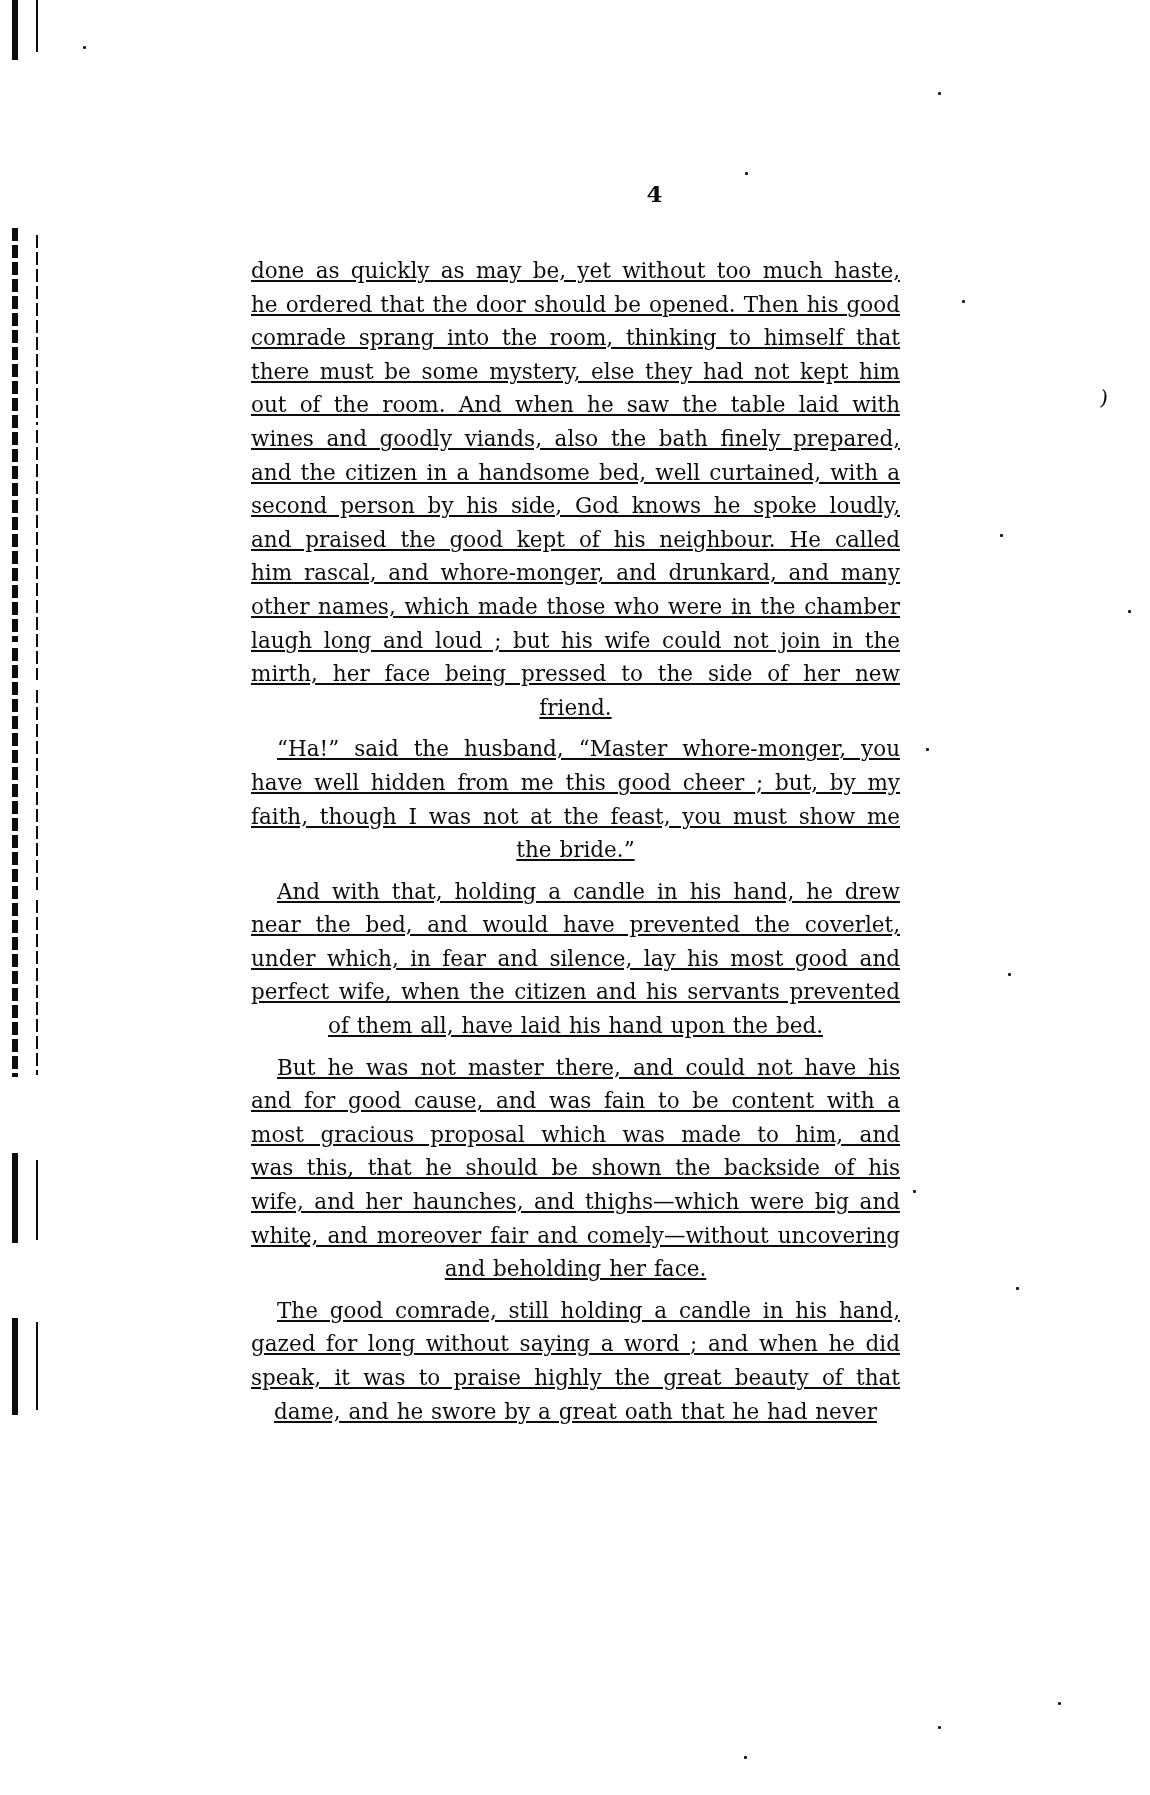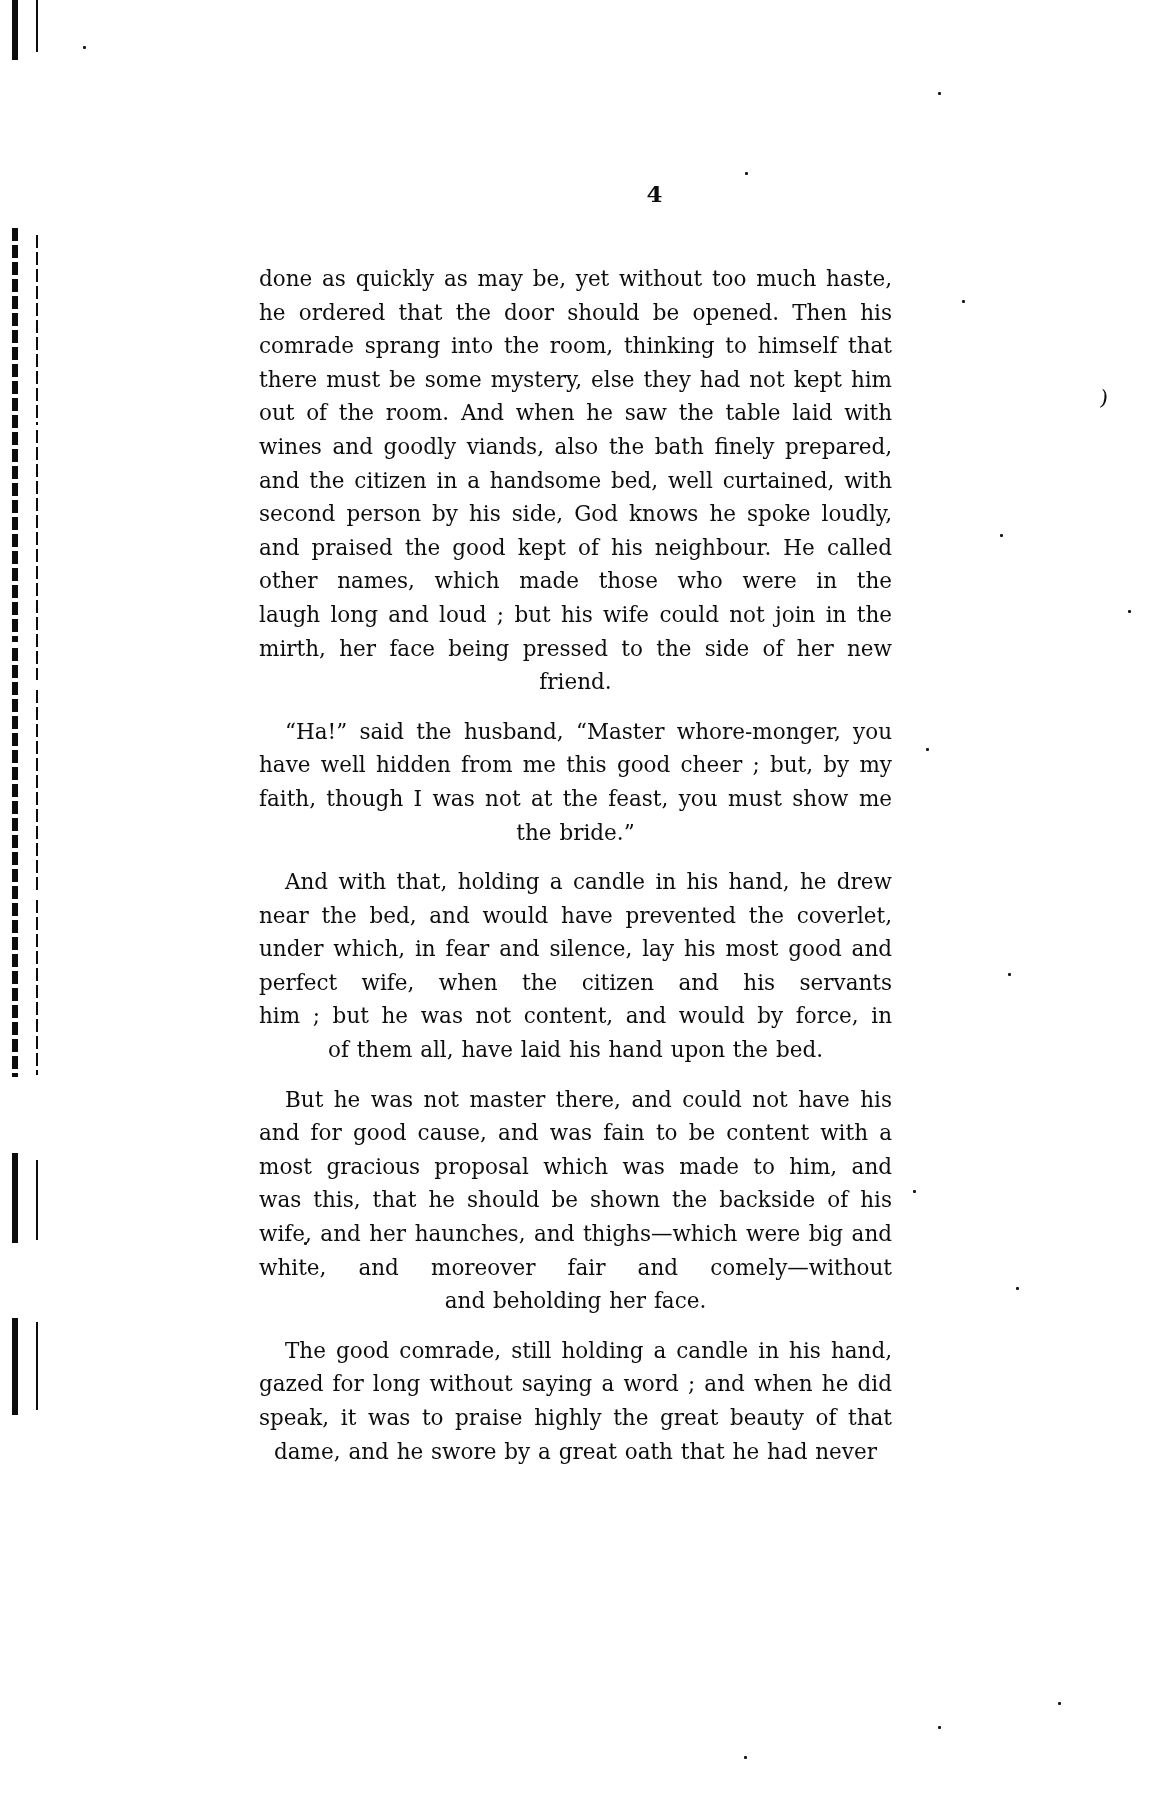--- a/index.html
+++ b/index.html
@@ -27,21 +27,21 @@
     letter-spacing: 1px;
   }
   .text-block {
     position: absolute;
     left: 243px;
     top: 246px;
     width: 665px;
     font-size: 21.5px;
     line-height: 33.6px;
   }
-  .para { margin: 16px; padding: 0; }
+  .para { margin: 8px; padding: 0; text-decoration: underline; }
   .line {
     height: 33.6px;
     overflow: hidden;
     text-align: center;
     word-spacing: 1px;
   }
   .line.just {
     text-align: justify;
     text-align-last: justify;
   }
@@ -84,37 +84,37 @@
       <div class="para">
         <div class="line just">done as quickly as may be, yet without too much haste,</div>
         <div class="line just">he ordered that the door should be opened.  Then his good</div>
         <div class="line just">comrade sprang into the room, thinking to himself that</div>
         <div class="line just">there must be some mystery, else they had not kept him</div>
         <div class="line just">out of the room.  And when he saw the table laid with</div>
         <div class="line just">wines and goodly viands, also the bath finely prepared,</div>
         <div class="line just">and the citizen in a handsome bed, well curtained, with a</div>
         <div class="line just">second person by his side, God knows he spoke loudly,</div>
         <div class="line just">and praised the good kept of his neighbour.  He called</div>
+        <div class="line just">him rascal, and whore-monger, and drunkard, and many</div>
         <div class="line just">other names, which made those who were in the chamber</div>
         <div class="line just">laugh long and loud ; but his wife could not join in the</div>
         <div class="line just">mirth, her face being pressed to the side of her new</div>
         <div class="line">friend.</div>
       </div>
       <div class="para">
         <div class="line just indent">“Ha!” said the husband, “Master whore-monger, you</div>
         <div class="line just">have well hidden from me this good cheer ; but, by my</div>
         <div class="line just">faith, though I was not at the feast, you must show me</div>
         <div class="line">the bride.”</div>
       </div>
       <div class="para">
         <div class="line just indent">And with that, holding a candle in his hand, he drew</div>
         <div class="line just">near the bed, and would have prevented the coverlet,</div>
         <div class="line just">under which, in fear and silence, lay his most good and</div>
         <div class="line just">perfect wife, when the citizen and his servants prevented</div>
-        <div class="line just">him ; but he was not content, and would by force, in spite</div>
         <div class="line">of them all, have laid his hand upon the bed.</div>
       </div>
       <div class="para">
         <div class="line just indent">But he was not master there, and could not have his will,</div>
         <div class="line just">and for good cause, and was fain to be content with a</div>
         <div class="line just">most gracious proposal which was made to him, and which</div>
         <div class="line just">was this, that he should be shown the backside of his</div>
         <div class="line just">wife, and her haunches, and thighs—which were big and</div>
         <div class="line just">white, and moreover fair and comely—without uncovering</div>
         <div class="line">and beholding her face.</div>

